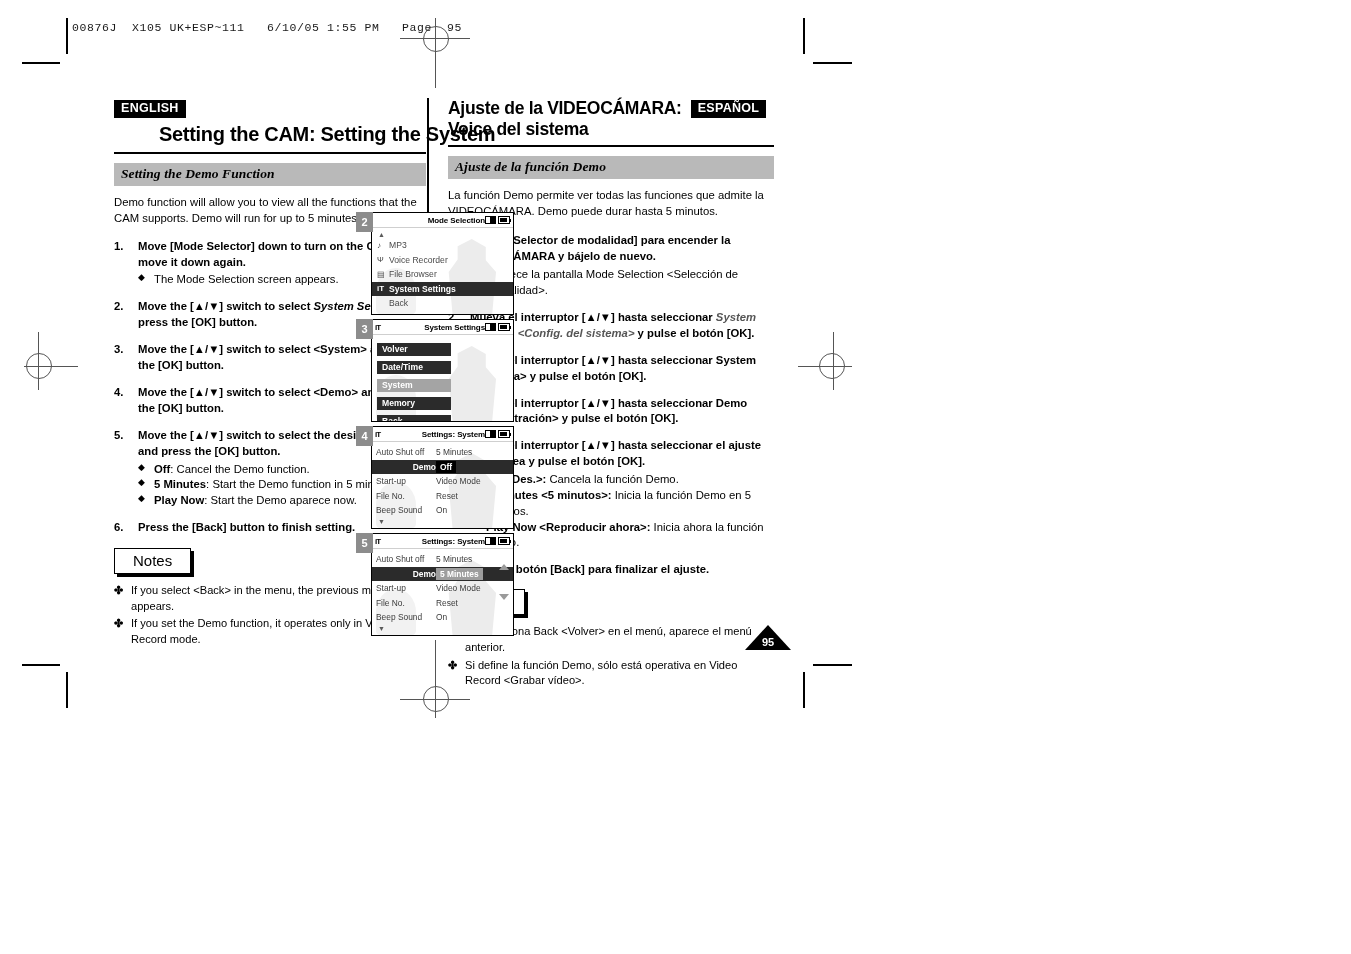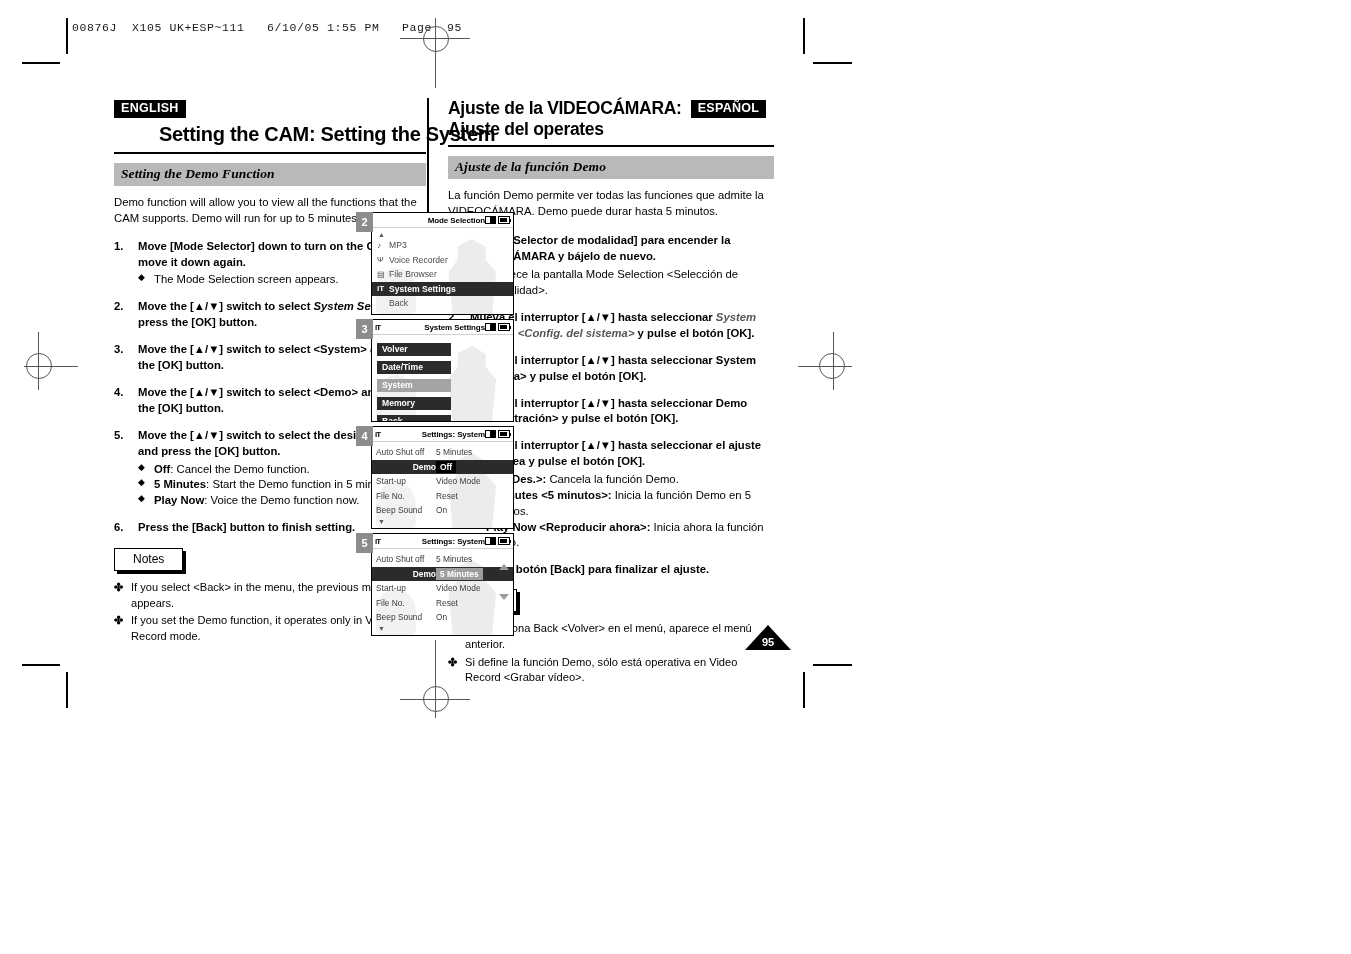--- a/index.html
+++ b/index.html
@@ -143,21 +143,21 @@
   }
   .b { font-weight: bold; }
   .i { font-style: italic; font-weight: bold; }
   .ig { font-style: italic; font-weight: bold; color: #555; }
 
   
   .notes-tab {
     display: inline-block;
     border: 1.6px solid #000;
     box-shadow: 3px 3px 0 #000;
-    font-size: 12px;
+    font-size: 15px;
     padding: 3px 18px 4px 18px;
     background: #fff;
     margin-bottom: 9px;
   }
   ul.notes {
     list-style: none;
     margin: 0; padding: 0;
     font-size: 11.1px;
     line-height: 1.42;
   }
@@ -417,38 +417,38 @@
     <ol class="steps" id="en-steps">
         <li><span class="num">1.</span><span><span class="b">Move [Mode Selector] down to turn on the CAM and move it down again.</span></span><ul class="sub-bullets">
             <li><span class="dia">◆</span><span>The Mode Selection screen appears.</span></li>
           </ul></li>
         <li><span class="num">2.</span><span><span class="b">Move the [▲/▼] switch to select </span><span class="i">System Settings</span><span class="b"> and press the [OK] button.</span></span></li>
         <li><span class="num">3.</span><span><span class="b">Move the [▲/▼] switch to select &lt;System&gt; and press the [OK] button.</span></span></li>
         <li><span class="num">4.</span><span><span class="b">Move the [▲/▼] switch to select &lt;Demo&gt; and press the [OK] button.</span></span></li>
         <li><span class="num">5.</span><span><span class="b">Move the [▲/▼] switch to select the desired setting and press the [OK] button.</span></span><ul class="sub-bullets">
             <li><span class="dia">◆</span><span class="b">Off</span><span>: Cancel the Demo function.</span></li>
             <li><span class="dia">◆</span><span class="b">5 Minutes</span><span>: Start the Demo function in 5 minutes.</span></li>
-            <li><span class="dia">◆</span><span class="b">Play Now</span><span>: Voice the Demo function now.</span></li>
+            <li><span class="dia">◆</span><span class="b">Play Now</span><span>: Start the Demo aparece now.</span></li>
           </ul></li>
         <li><span class="num">6.</span><span><span class="b">Press the [Back] button to finish setting.</span></span></li>
       </ol>
     <div style="margin-top:12px;">
       <div class="notes-tab">Notes</div>
       <ul class="notes" id="en-notes">
           <li><span class="cl">✤</span><span>If you select &lt;Back&gt; in the menu, the previous menu appears.</span></li>
           <li><span class="cl">✤</span><span>If you set the Demo function, it operates only in Video Record mode.</span></li>
         </ul>
     </div>
   </div>
 
   <div class="col col-es">
     <div class="title-es-row">
       <div>
         <div class="title-es">Ajuste de la VIDEOCÁMARA:</div>
-        <div class="title-es">Ajuste del operates</div>
+        <div class="title-es">Voice del sistema</div>
       </div>
       <div class="lang-badge" style="margin-top:2px;">ESPAÑOL</div>
     </div>
     <div class="rule"></div>
     <div class="subhead">Ajuste de la función Demo</div>
     <div class="intro">La función Demo permite ver todas las funciones que admite la VIDEOCÁMARA. Demo puede durar hasta 5 minutos.</div>
     <ol class="steps" id="es-steps" style="margin-top:14px;">
         <li><span class="num">1.</span><span><span class="b">Baje el [Selector de modalidad] para encender la VIDEOCÁMARA y bájelo de nuevo.</span></span><ul class="sub-bullets">
             <li><span class="dia">◆</span><span>Aparece la pantalla Mode Selection &lt;Selección de modalidad&gt;.</span></li>
           </ul></li>

